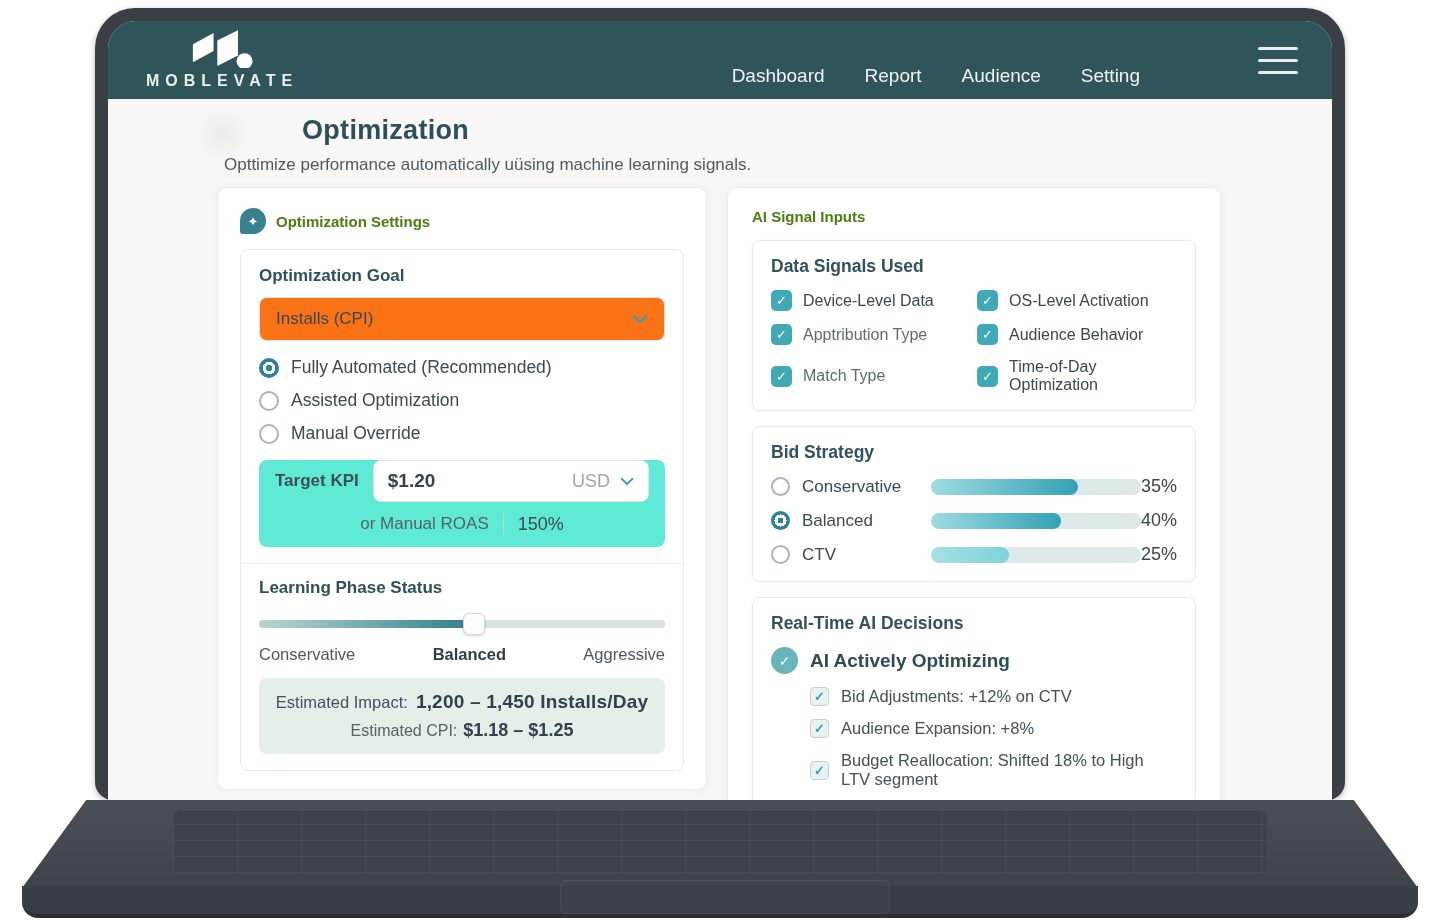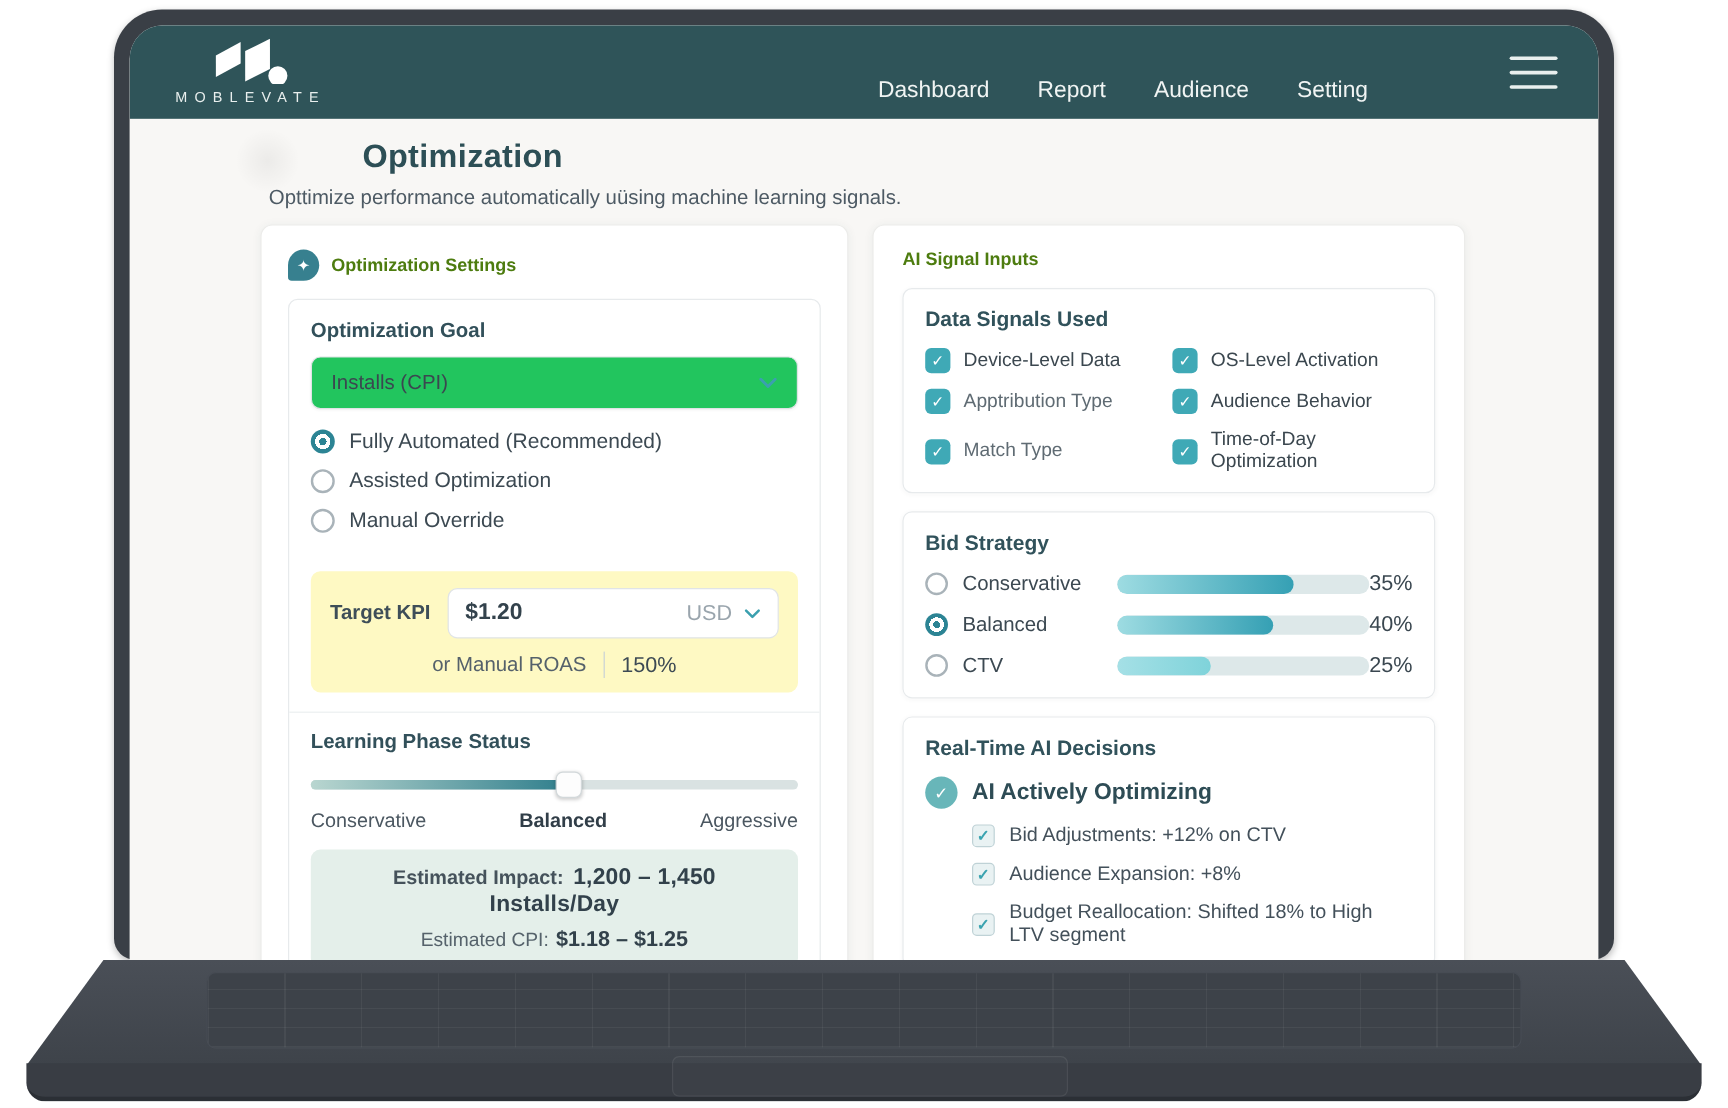--- a/index.html
+++ b/index.html
@@ -20,21 +20,21 @@
       repeating-linear-gradient(90deg, rgba(255,255,255,.05) 0 1px, transparent 1px 64px),
       repeating-linear-gradient(0deg, rgba(255,255,255,.05) 0 1px, transparent 1px 16px),
       #3d4249;
     border:1px solid #474c54; }
   .trackpad { position:absolute; left:538px; top:-6px; width:330px; height:34px; border-radius:6px;
     border:1px solid rgba(255,255,255,.07); background:rgba(255,255,255,.02); }
 
   
   .navbar { height:78px; background:#2f5459; display:flex; align-items:center; padding:0 34px 0 38px; }
   .brand { display:flex; flex-direction:column; align-items:center; gap:4px; }
-  .brand-name { color:#e9efee; font-size:12px; font-weight:normal; letter-spacing:6px; }
+  .brand-name { color:#e9efee; font-size:16px; font-weight:bold; letter-spacing:6px; }
   .nav-links { display:flex; gap:40px; margin-left:auto; }
   .nav-link { color:#f0f4f3; font-size:19px; cursor:pointer;margin-top:32px; }
   .hamburger { margin-left:118px; width:40px; display:flex; flex-direction:column; gap:9px; cursor:pointer; }
   .hamburger span { height:3px; background:#e9efee; border-radius:2px; }
 
   
   .page-head { position:relative; padding:16px 0 0 116px; }
   .deco-circle { position:absolute; left:88px; top:8px; width:54px; height:54px; border-radius:50%;
     background:radial-gradient(circle, rgba(0,0,0,.05), rgba(0,0,0,0) 70%); }
   .page-title { font-size:27px; font-weight:600; color:#2d4f56; margin-left:78px; letter-spacing:.3px; }
@@ -47,34 +47,34 @@
   .card { background:#fff; border:1px solid #ececea; border-radius:10px; box-shadow:0 1px 8px rgba(40,60,60,.06); }
 
   
   .settings-card { padding:20px 22px 18px 22px; }
   .card-title-row { display:flex; align-items:center; gap:10px; }
   .bubble-icon { width:26px; height:26px; border-radius:50% 50% 50% 12%; background:#37808f; color:#fff;
     display:flex; align-items:center; justify-content:center; font-size:13px; }
   .card-title { font-size:15px; font-weight:bold; color:#4d7c0f; }
   .inner-box { margin-top:15px; border:1px solid #e7eaec; border-radius:8px; padding:16px 18px 16px 18px; }
   .field-label { font-size:17px; font-weight:600; color:#32505a; }
-  .select { margin-top:11px; height:44px; border:1px solid #dfe3e5; border-radius:8px; background:#22c55e;
+  .select { margin-top:11px; height:44px; border:1px solid #dfe3e5; border-radius:8px; background:#f97316;
     display:flex; align-items:center; justify-content:space-between; padding:0 16px; cursor:pointer;
     box-shadow:0 1px 2px rgba(0,0,0,.03); }
   .select-value { font-size:17px; color:#3b4750; }
   .chev { color:#3ba0af; }
 
   .ai-mode { margin-top:16px; }
   .radio-row { display:flex; align-items:center; gap:12px; margin-top:12px; cursor:pointer; }
   .radio { width:20px; height:20px; border-radius:50%; border:2px solid #a9b3b9; background:#fff; flex:0 0 auto; }
   .radio.selected { border:none;
     background:radial-gradient(circle, #2c8494 0 22%, #ffffff 22% 45%, #2c8494 45% 100%); }
   .radio-label { font-size:17.5px; color:#3c4952; }
 
-  .kpi-box { margin-top:32px; background:#fef9c3; border-radius:8px; padding:14px 16px 12px 16px; }
+  .kpi-box { margin-top:16px; background:#5eead4; border-radius:8px; padding:0 16px 12px 16px; }
   .kpi-row { display:flex; align-items:center; gap:14px; }
   .kpi-label { font-size:17px; font-weight:600; color:#3e4e58; white-space:nowrap; }
   .kpi-input { flex:1; height:42px; background:#fff; border:1px solid #e0e4e6; border-radius:8px;
     display:flex; align-items:center; padding:0 14px; gap:10px; }
   .kpi-value { font-size:19px; font-weight:bold; color:#33424c; flex:1; }
   .kpi-currency { font-size:18px; color:#9aa5ad; }
   .roas-row { display:flex; align-items:center; justify-content:center; gap:14px; margin-top:11px; }
   .roas-label { font-size:17px; color:#55616b; }
   .vdiv { width:1px; height:22px; background:#c9d2d6; }
   .roas-value { font-size:18px; color:#3d4a54; }
@@ -85,21 +85,21 @@
   .slider-track { position:absolute; top:7px; left:0; right:0; height:8px; border-radius:4px; background:#d9e2e2; }
   .slider-fill { position:absolute; top:7px; left:0; height:8px; border-radius:4px;
     background:linear-gradient(90deg,#b9d6d0,#2f7e8c); }
   .slider-handle { position:absolute; top:0; width:22px; height:22px; border-radius:6px; background:#fdfdfd;
     border:1px solid #d2d8da; box-shadow:0 1px 3px rgba(0,0,0,.18); transform:translateX(-11px); cursor:grab; }
   .slider-labels { display:flex; justify-content:space-between; margin-top:10px; }
   .slider-labels span { font-size:16.5px; color:#4b5761; }
   .slider-labels .active { font-weight:bold; color:#313e48; }
 
   .impact-box { margin-top:14px; background:#e4efea; border-radius:8px; padding:13px 14px; text-align:center; }
-  .impact-line1 { font-size:16.5px; color:#45525b;font-weight:bold; }
+  .impact-line1 { font-size:16.5px; color:#45525b; }
   .impact-line1 b { font-size:19px; color:#32414b; margin-left:8px; letter-spacing:.2px; }
   .impact-line2 { font-size:16px; color:#55626b; margin-top:7px; }
   .impact-line2 b { font-size:18px; color:#32414b; margin-left:6px; }
 
   
   .signals-card { padding:20px 24px 24px 24px; }
   .section-box { border:1px solid #e7eaec; border-radius:8px; padding:15px 18px 16px 18px; margin-top:15px;
     box-shadow:0 1px 4px rgba(40,60,60,.04); }
   .section-title { font-size:17.5px; font-weight:600; color:#31525b; }
   .check-grid { display:grid; grid-template-columns:1fr 1.02fr; column-gap:10px; row-gap:13px; margin-top:13px; }

